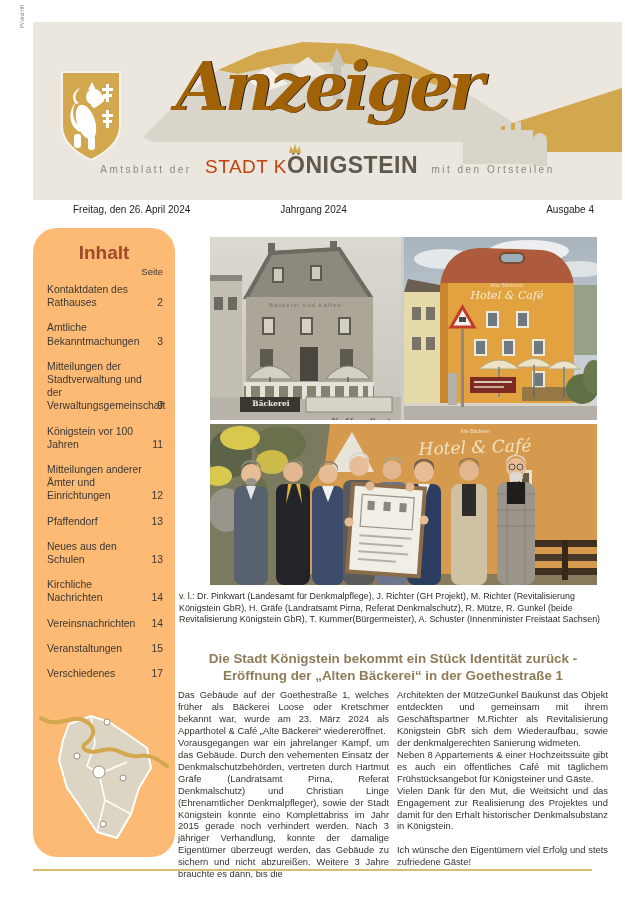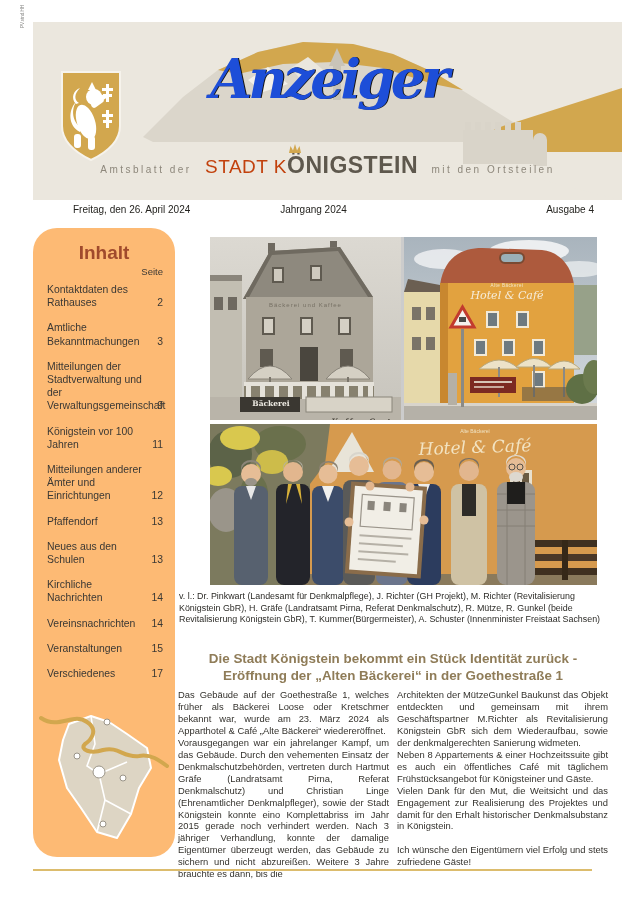--- a/index.html
+++ b/index.html
@@ -3,22 +3,22 @@
 <meta charset="utf-8">
 <style>
   html,body{margin:0;padding:0;background:#ffffff;}
   .page{position:relative;width:625px;height:897px;background:#ffffff;overflow:hidden;
         font-family:"Liberation Sans",sans-serif;color:#2e2d29;}
 
   
   .masthead{position:absolute;left:33px;top:22px;width:589px;height:178px;background:#ebe7de;overflow:hidden;}
   .masthead svg{position:absolute;left:0;top:0;}
   .mast-title{position:absolute;left:95px;top:30px;width:400px;text-align:center;
-      font-family:"DejaVu Serif",serif;font-style:italic;font-weight:bold;font-size:54px;
-      color:#1d4ed8;letter-spacing:-4px;line-height:1;text-shadow:1px 0 #15130f;}
+      font-family:"DejaVu Serif",serif;font-style:italic;font-weight:bold;font-size:68px;
+      color:#a16207;letter-spacing:-4px;line-height:1;text-shadow:1px 0 #15130f;}
   .mast-sub{position:absolute;left:0;top:130px;width:589px;text-align:center;white-space:nowrap;}
   .mast-sub .small{font-size:10px;letter-spacing:2.5px;color:#8d877b;}
   .mast-sub .stadt{font-size:19px;color:#c2410c;letter-spacing:0.5px;}
   .mast-sub .koenig{font-size:23px;font-weight:bold;color:#5e584d;letter-spacing:0.5px;}
   .crown-anchor{position:relative;display:inline-block;}
   .crown-anchor svg{position:absolute;left:1px;top:-8px;}
   .mast-sub2{position:absolute;left:0;top:160px;width:520px;text-align:right;
       font-size:12px;letter-spacing:3px;color:#8d877b;margin-top:39px;}
   .micro-vert{position:absolute;left:20px;top:28px;font-size:4.5px;color:#8a8a88;
       transform:rotate(-90deg);transform-origin:left top;white-space:nowrap;}

